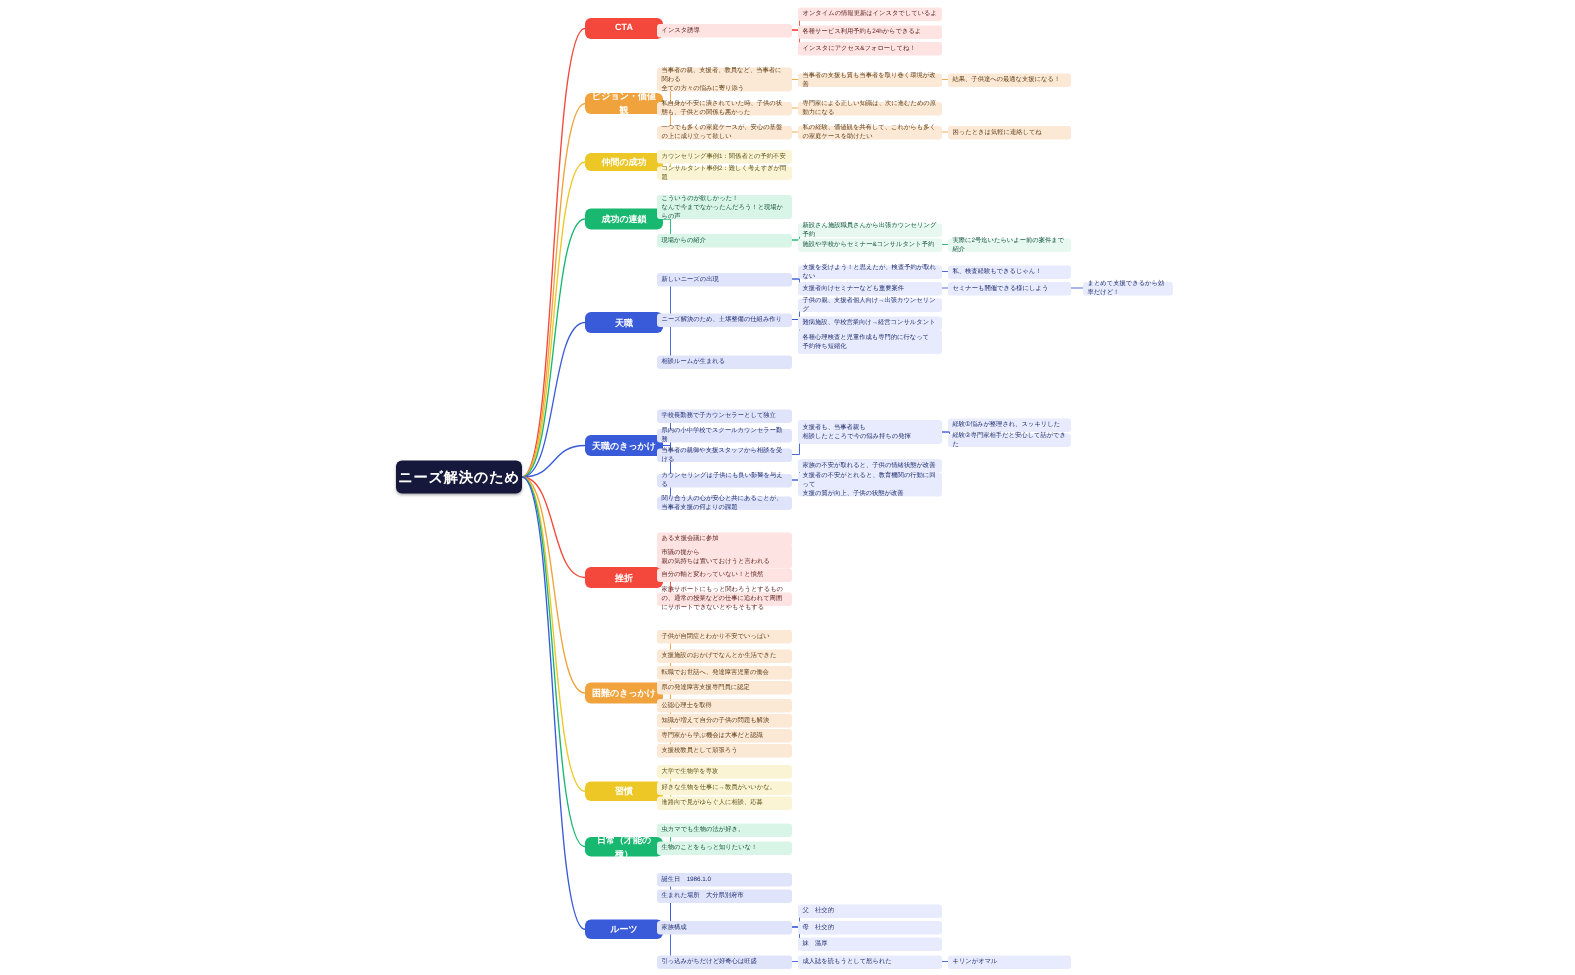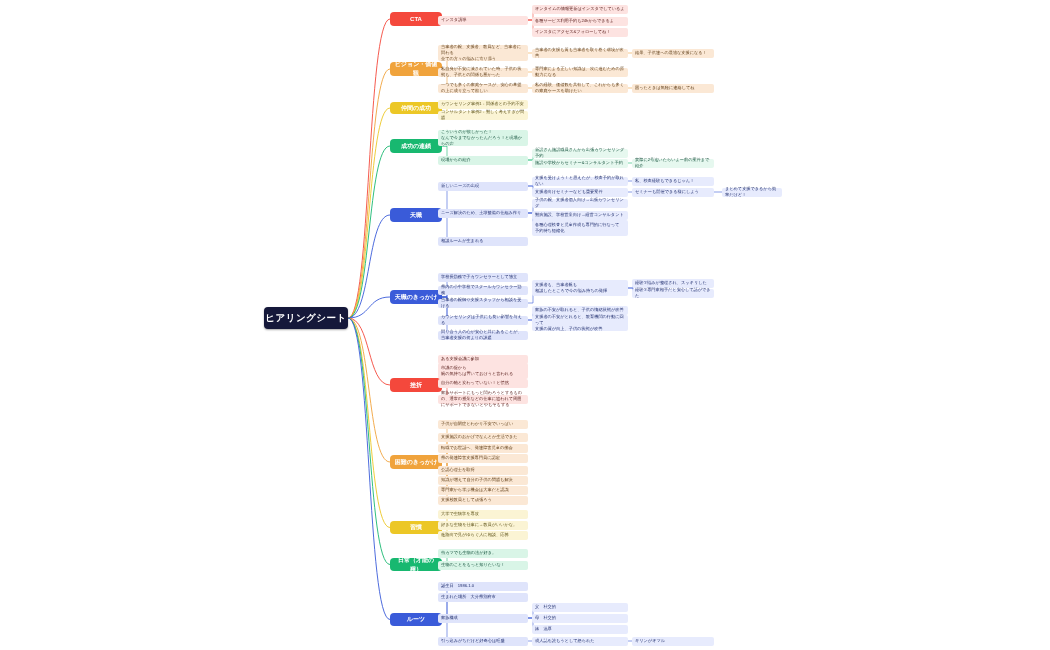--- a/index.html
+++ b/index.html
@@ -121,21 +121,21 @@
       <path d="M442,619.5 H447 V597 H438" fill="none" stroke="#3a5bd9" stroke-width="0.6"></path>
       <path d="M442,619.5 H447 V618 H438" fill="none" stroke="#3a5bd9" stroke-width="0.6"></path>
       <path d="M528,618 H533 V607 H532" fill="none" stroke="#3a5bd9" stroke-width="0.6"></path>
       <path d="M528,618 H533 V618 H532" fill="none" stroke="#3a5bd9" stroke-width="0.6"></path>
       <path d="M528,618 H533 V629 H532" fill="none" stroke="#3a5bd9" stroke-width="0.6"></path>
       <path d="M442,619.5 H447 V641 H438" fill="none" stroke="#3a5bd9" stroke-width="0.6"></path>
       <path d="M528,641 H533 V641 H532" fill="none" stroke="#3a5bd9" stroke-width="0.6"></path>
       <path d="M628,641 H633 V641 H632" fill="none" stroke="#3a5bd9" stroke-width="0.6"></path>
     </svg>
 <div class="node root" style="left: 264px; top: 307px; width: 84px; height: 22px;">
-      <span class="txt">ヒアリングシート</span>
+      <span class="txt">ニーズ解決のため</span>
     </div>
     <div class="node b1 red" style="left: 390px; top: 12px; width: 52px; height: 14px;">
       <span class="txt">CTA</span>
     </div>
     <div class="node b2 t-red" style="left: 438px; top: 15.5px; width: 90px; height: 9px;">
       <span class="txt">インスタ誘導</span>
     </div>
     <div class="node b3 t-red" style="left: 532px; top: 4.5px; width: 96px; height: 9px;">
       <span class="txt">オンタイムの情報更新はインスタでしているよ</span>
     </div>

